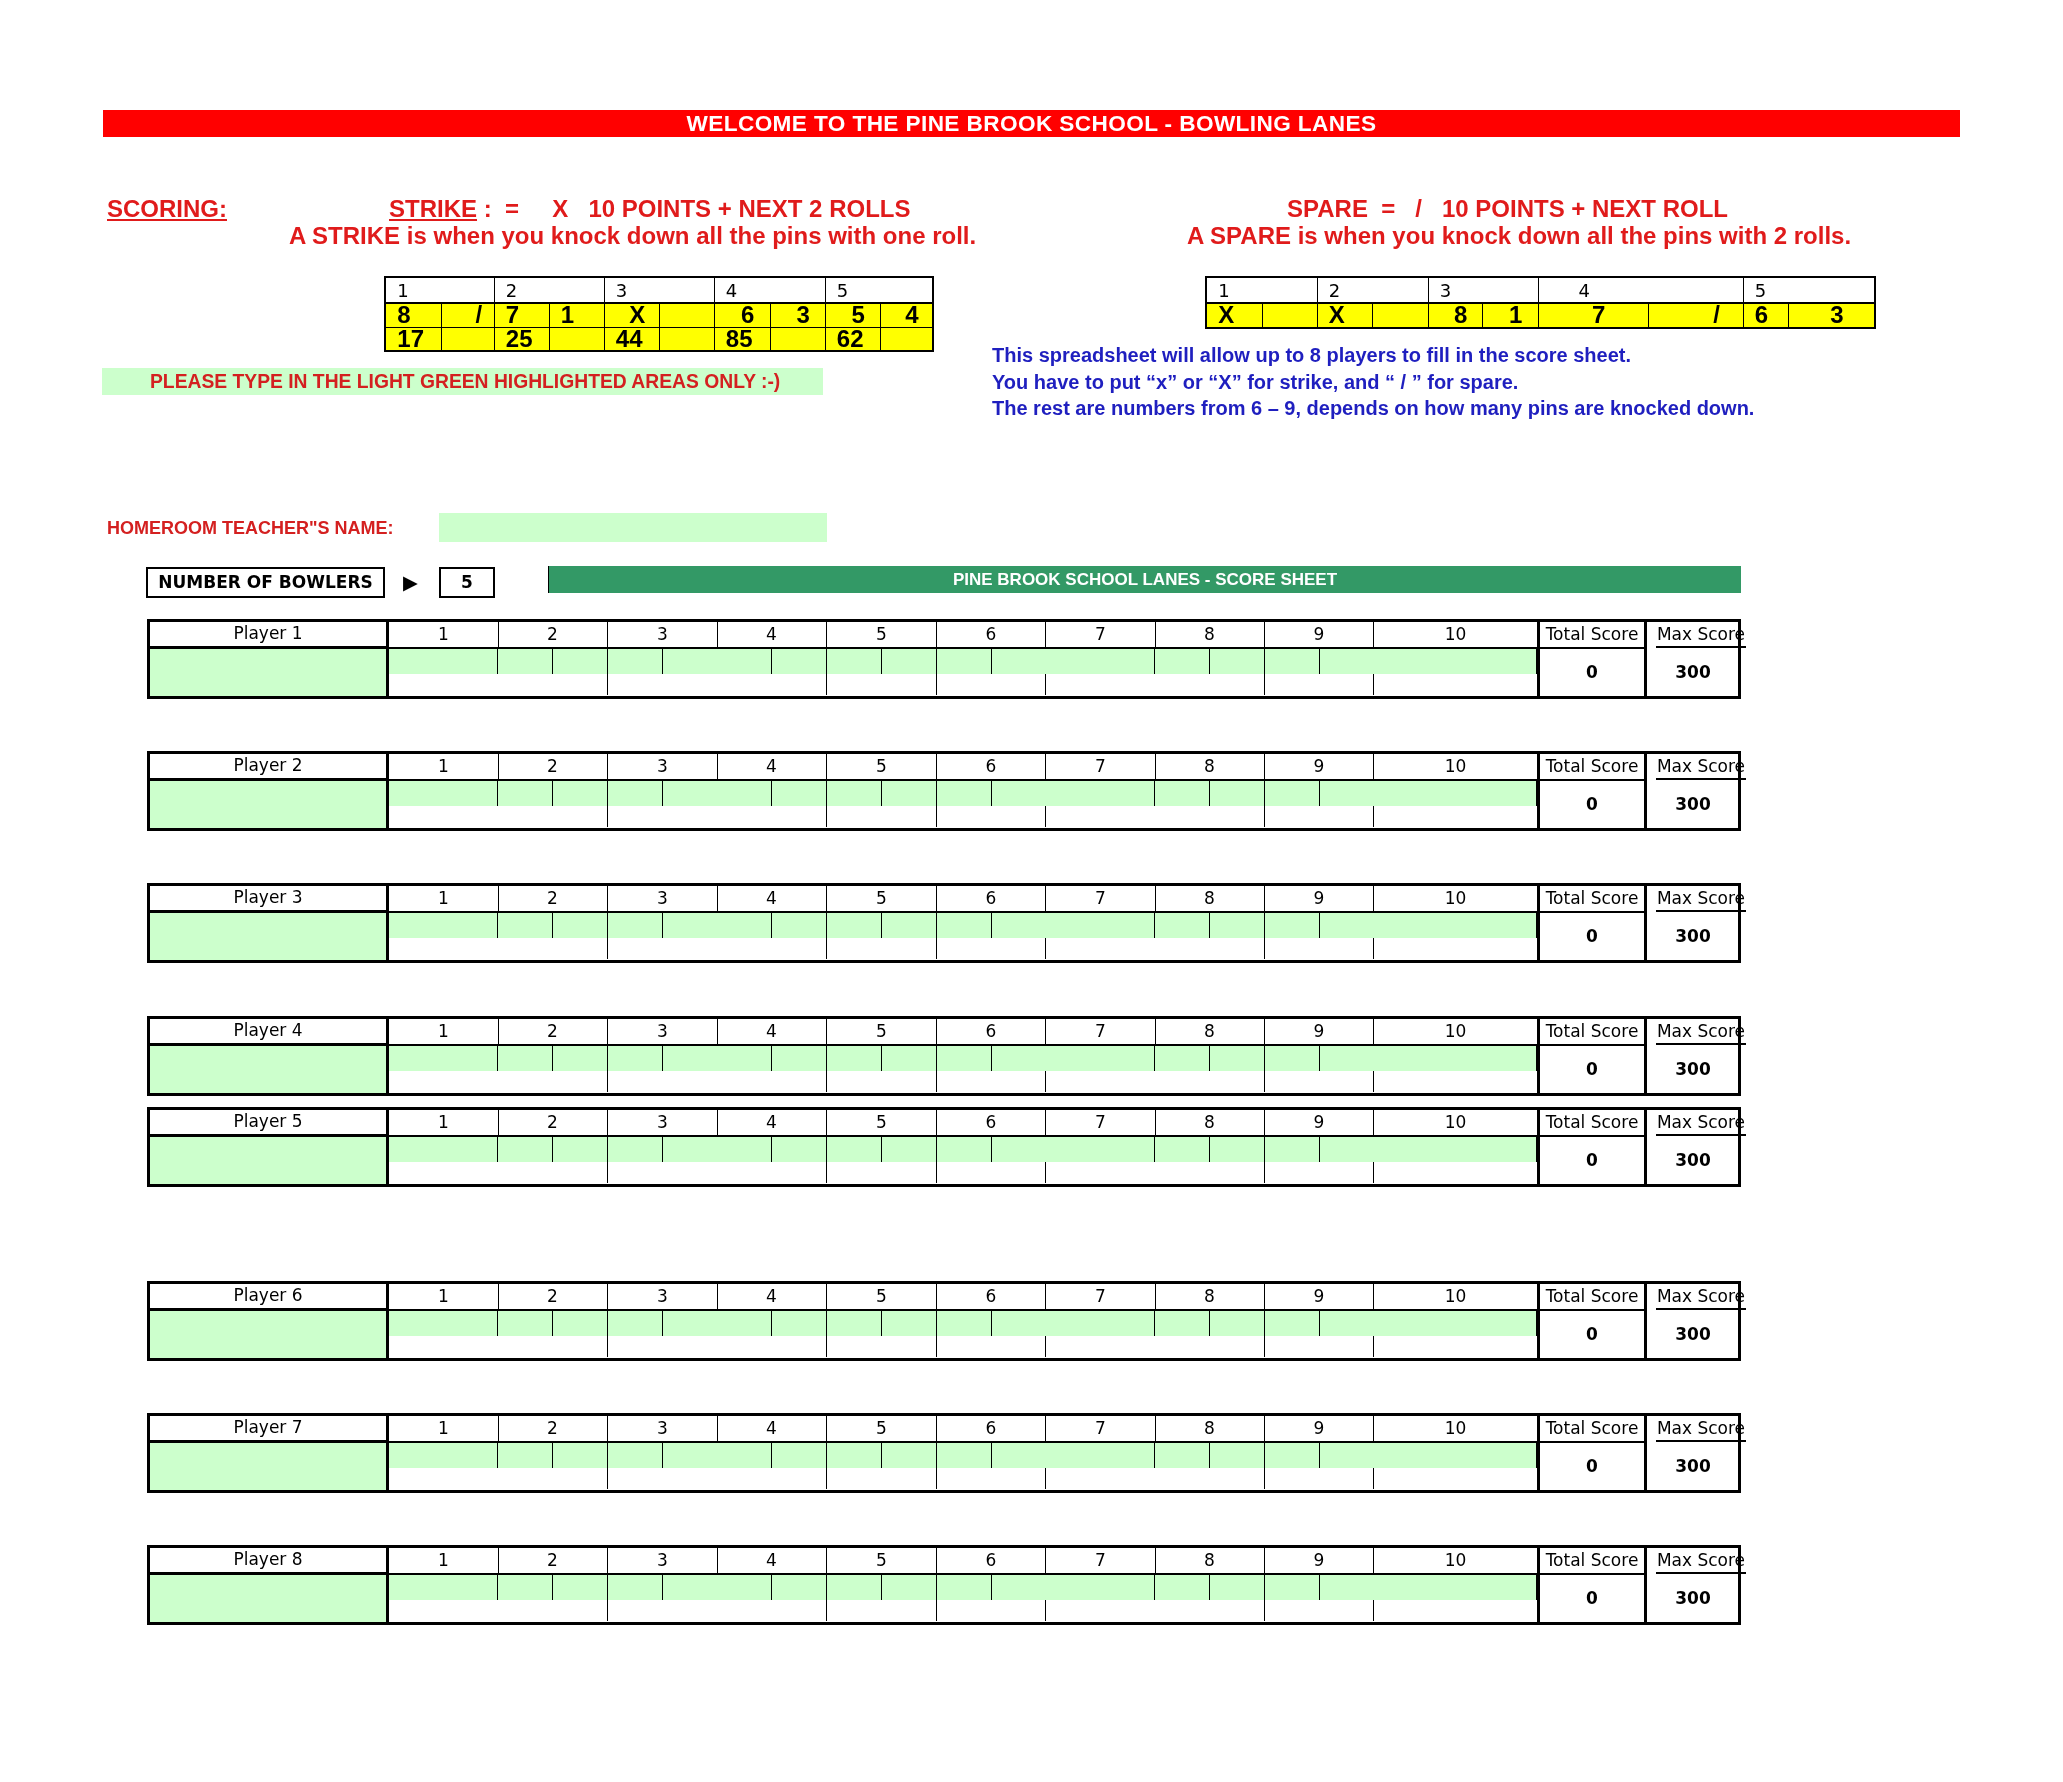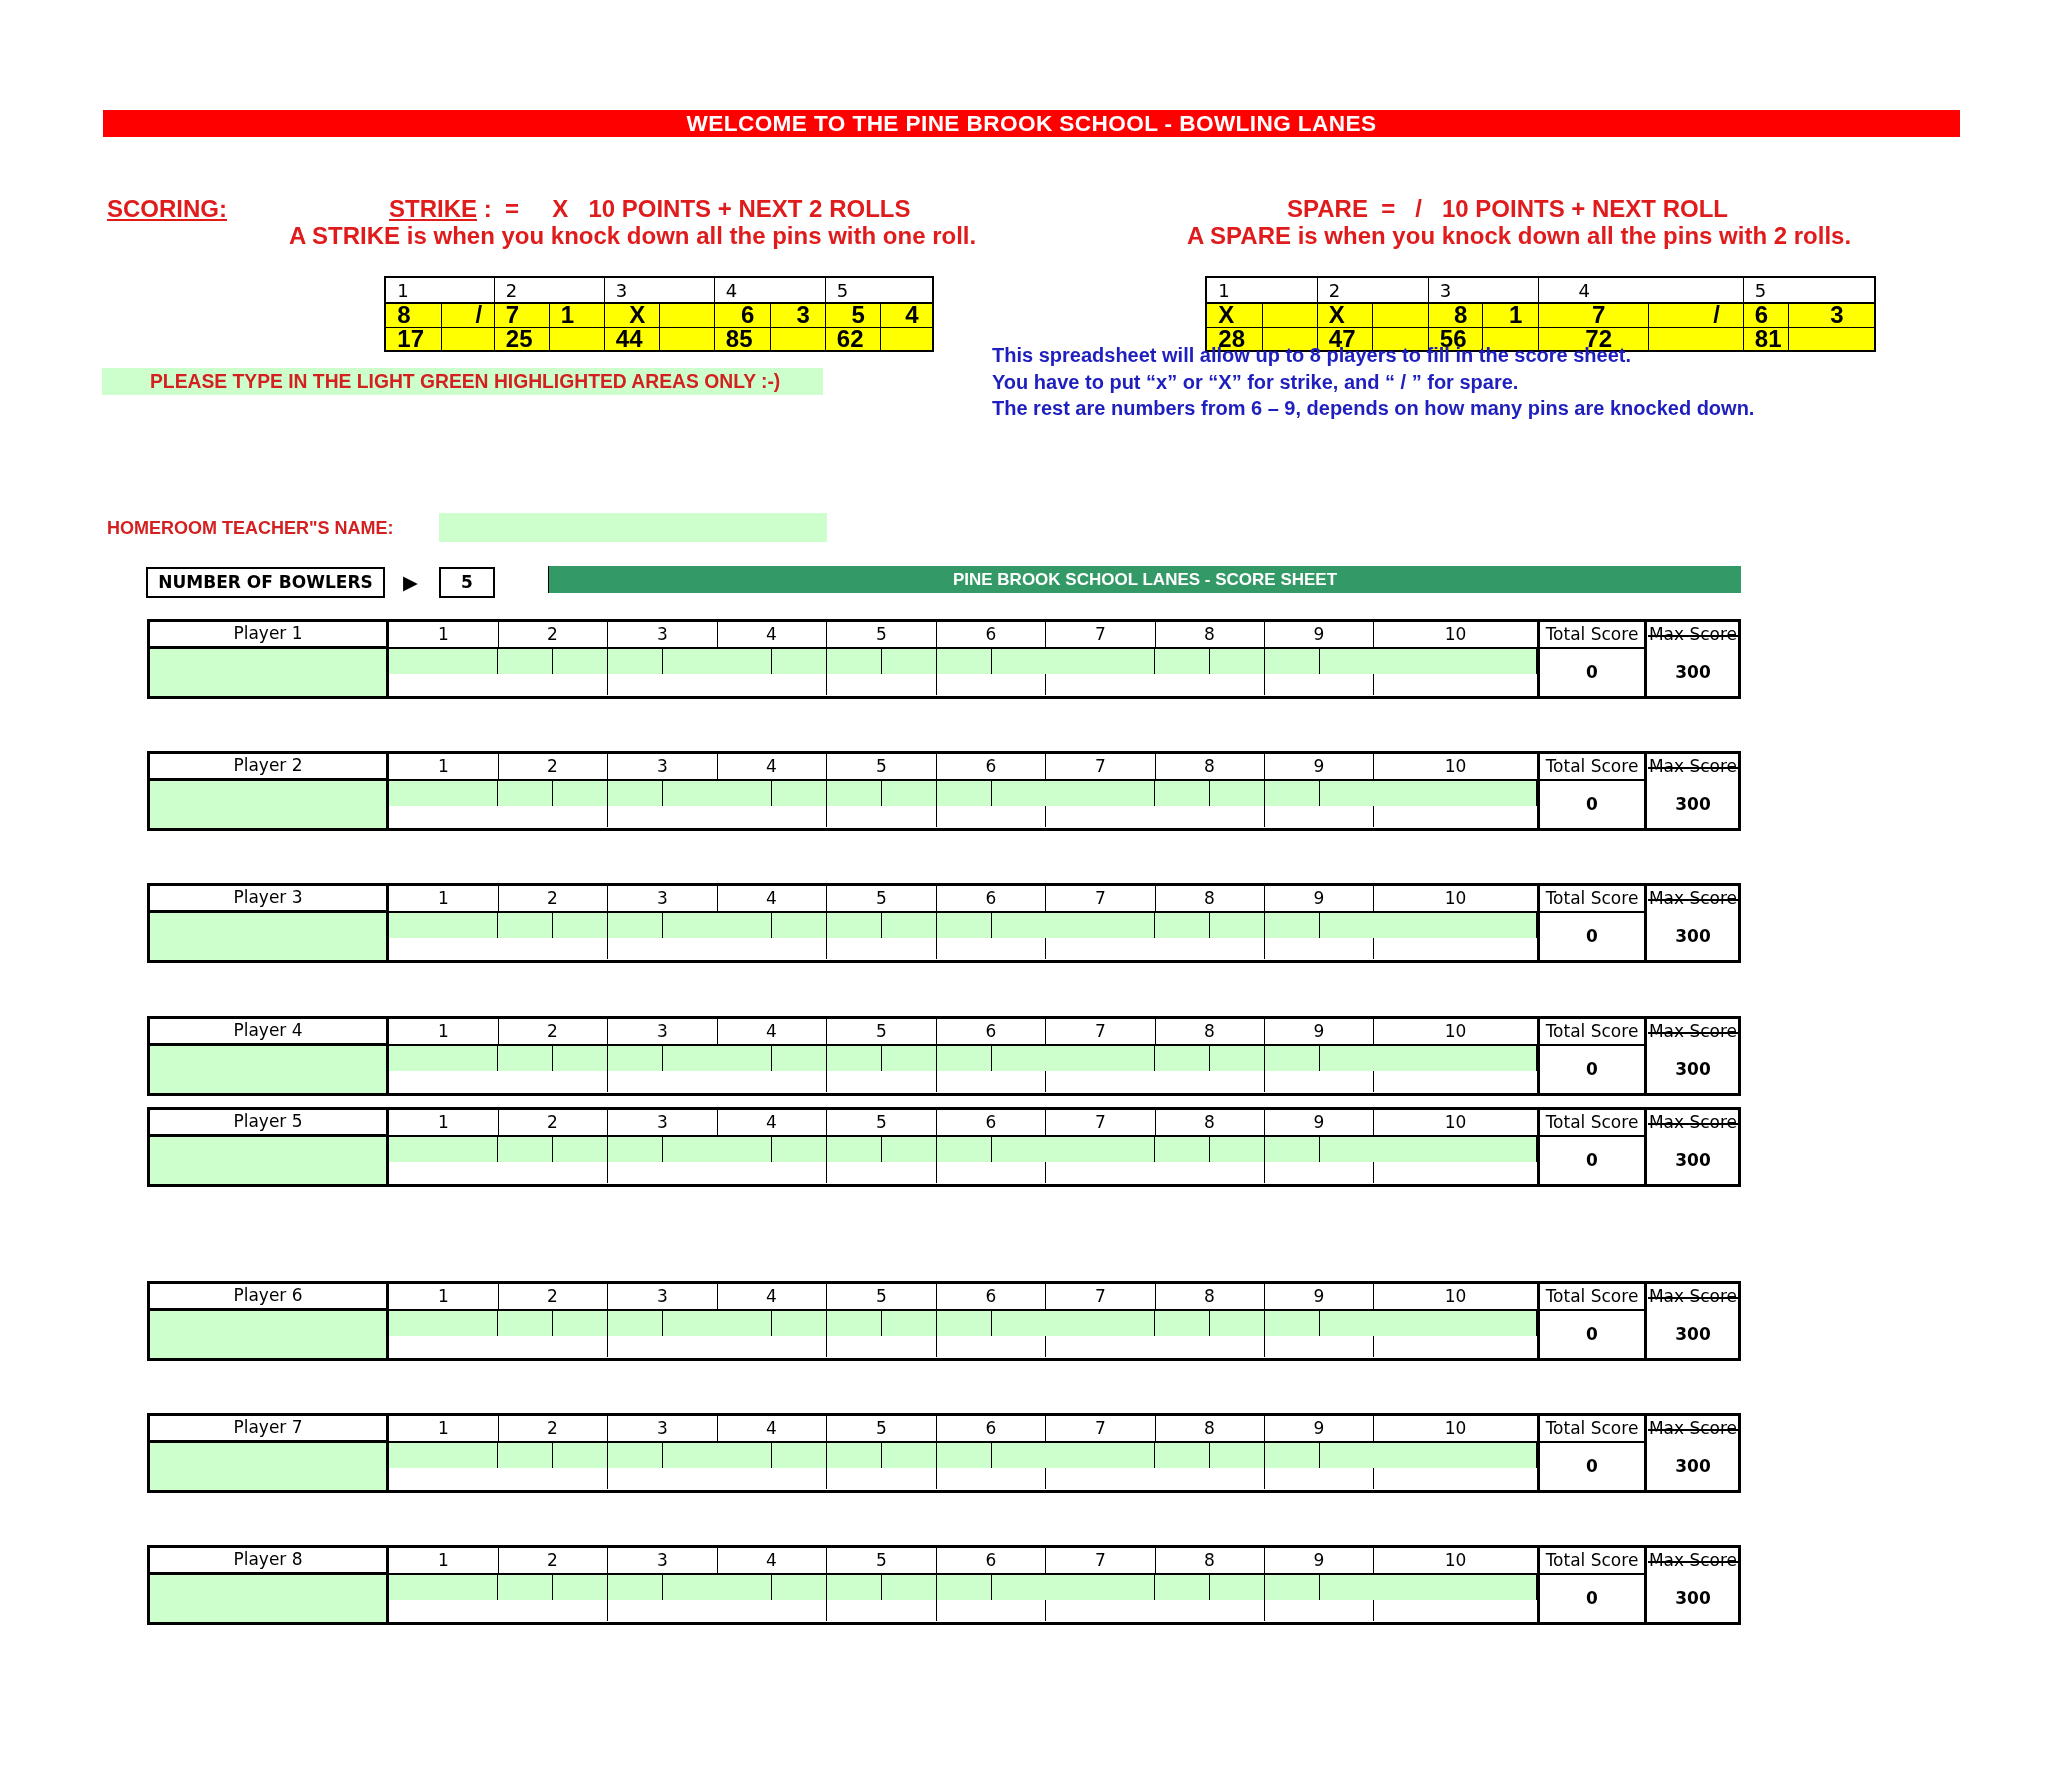--- a/index.html
+++ b/index.html
@@ -26,21 +26,21 @@
   .sheet-bar{left:548px;top:566px;width:1193px;height:27px;background:#339966;color:#fff;font-weight:bold;font-size:17px;line-height:27px;text-align:center;border-left:1.6px solid #000;box-sizing:border-box;}
   .player{position:absolute;left:147px;width:1594px;height:80px;border:3.2px solid #000;box-sizing:border-box;font-family:"DejaVu Sans",sans-serif;}
   .player .c{position:absolute;box-sizing:border-box;}
   .pname{left:0;top:0;width:239px;height:27px;border-right:3.2px solid #000;border-bottom:3.2px solid #000;text-align:center;font-size:17px;line-height:23.4px;}
   .pinput{left:0;top:27px;width:239px;height:47px;background:#ccffcc;border-right:3.2px solid #000;}
   .fhead{top:0;height:27px;border-right:1.6px solid #000;border-bottom:2.4px solid #000;text-align:center;font-size:17px;line-height:24px;}
   .roll{top:27px;height:26px;background:#ccffcc;border-right:1.6px solid #000;border-bottom:1.6px solid #000;}
   .fscore{top:52px;height:21px;border-right:1.6px solid #000;background:#fff;}
   .tot-h{top:0;height:27px;border-right:3.2px solid #000;border-bottom:2.4px solid #000;text-align:center;font-size:17px;line-height:24px;border-left:3.2px solid #000;}
   .tot-v{top:27px;height:47px;border-right:3.2px solid #000;text-align:center;font-weight:bold;font-size:17px;line-height:47px;border-left:3.2px solid #000;}
-  .max-h{top:0;height:15px;border-bottom:2.4px solid #000;text-align:center;font-size:17px;line-height:24px;}
+  .max-h{top:0;height:26px;border-bottom:2.4px solid #000;text-align:center;font-size:17px;line-height:24px;margin-left:8px;}
   .max-v{top:27px;height:47px;text-align:center;font-weight:bold;font-size:17px;line-height:47px;}
 </style>
 </head>
 <body>
 
 <div class="abs banner">WELCOME TO THE PINE BROOK SCHOOL - BOWLING  LANES</div>
 
 <div class="abs red scoring">SCORING:</div>
 
 <div class="abs red rule-title" style="left:389px;top:195px;"><span class="u">STRIKE</span><span> :  =     X   10 POINTS + NEXT 2 ROLLS</span></div>
@@ -123,32 +123,20 @@
     <td></td>
     <td>X</td>
     <td></td>
     <td style="text-align:center">8</td>
     <td style="text-align:center">1</td>
     <td style="text-align:center">7</td>
     <td style="text-align:right;padding-right:22.6px">/</td>
     <td>6</td>
     <td style="text-align:center">3</td>
   </tr>
-  <tr class="tt">
-    <td>28</td>
-        <td></td>
-    <td>47</td>
-        <td></td>
-    <td>56</td>
-        <td></td>
-    <td style="text-align:center">72</td>
-        <td></td>
-    <td>81</td>
-        <td></td>
-  </tr>
 </tbody>
   </table>
 
 <div class="abs please">PLEASE TYPE IN THE LIGHT GREEN HIGHLIGHTED AREAS ONLY :-)</div>
 
 <div class="abs blue" style="top:344px;">This spreadsheet will allow up to 8 players to fill in the score sheet.</div>
 <div class="abs blue" style="top:371px;">You have to put “x” or “X” for strike, and “ / ” for spare.</div>
 <div class="abs blue" style="top:397px;">The rest are numbers from 6 – 9, depends on how many pins are knocked down.</div>
 
 <div class="abs teacher-label">HOMEROOM TEACHER"S NAME:</div>

